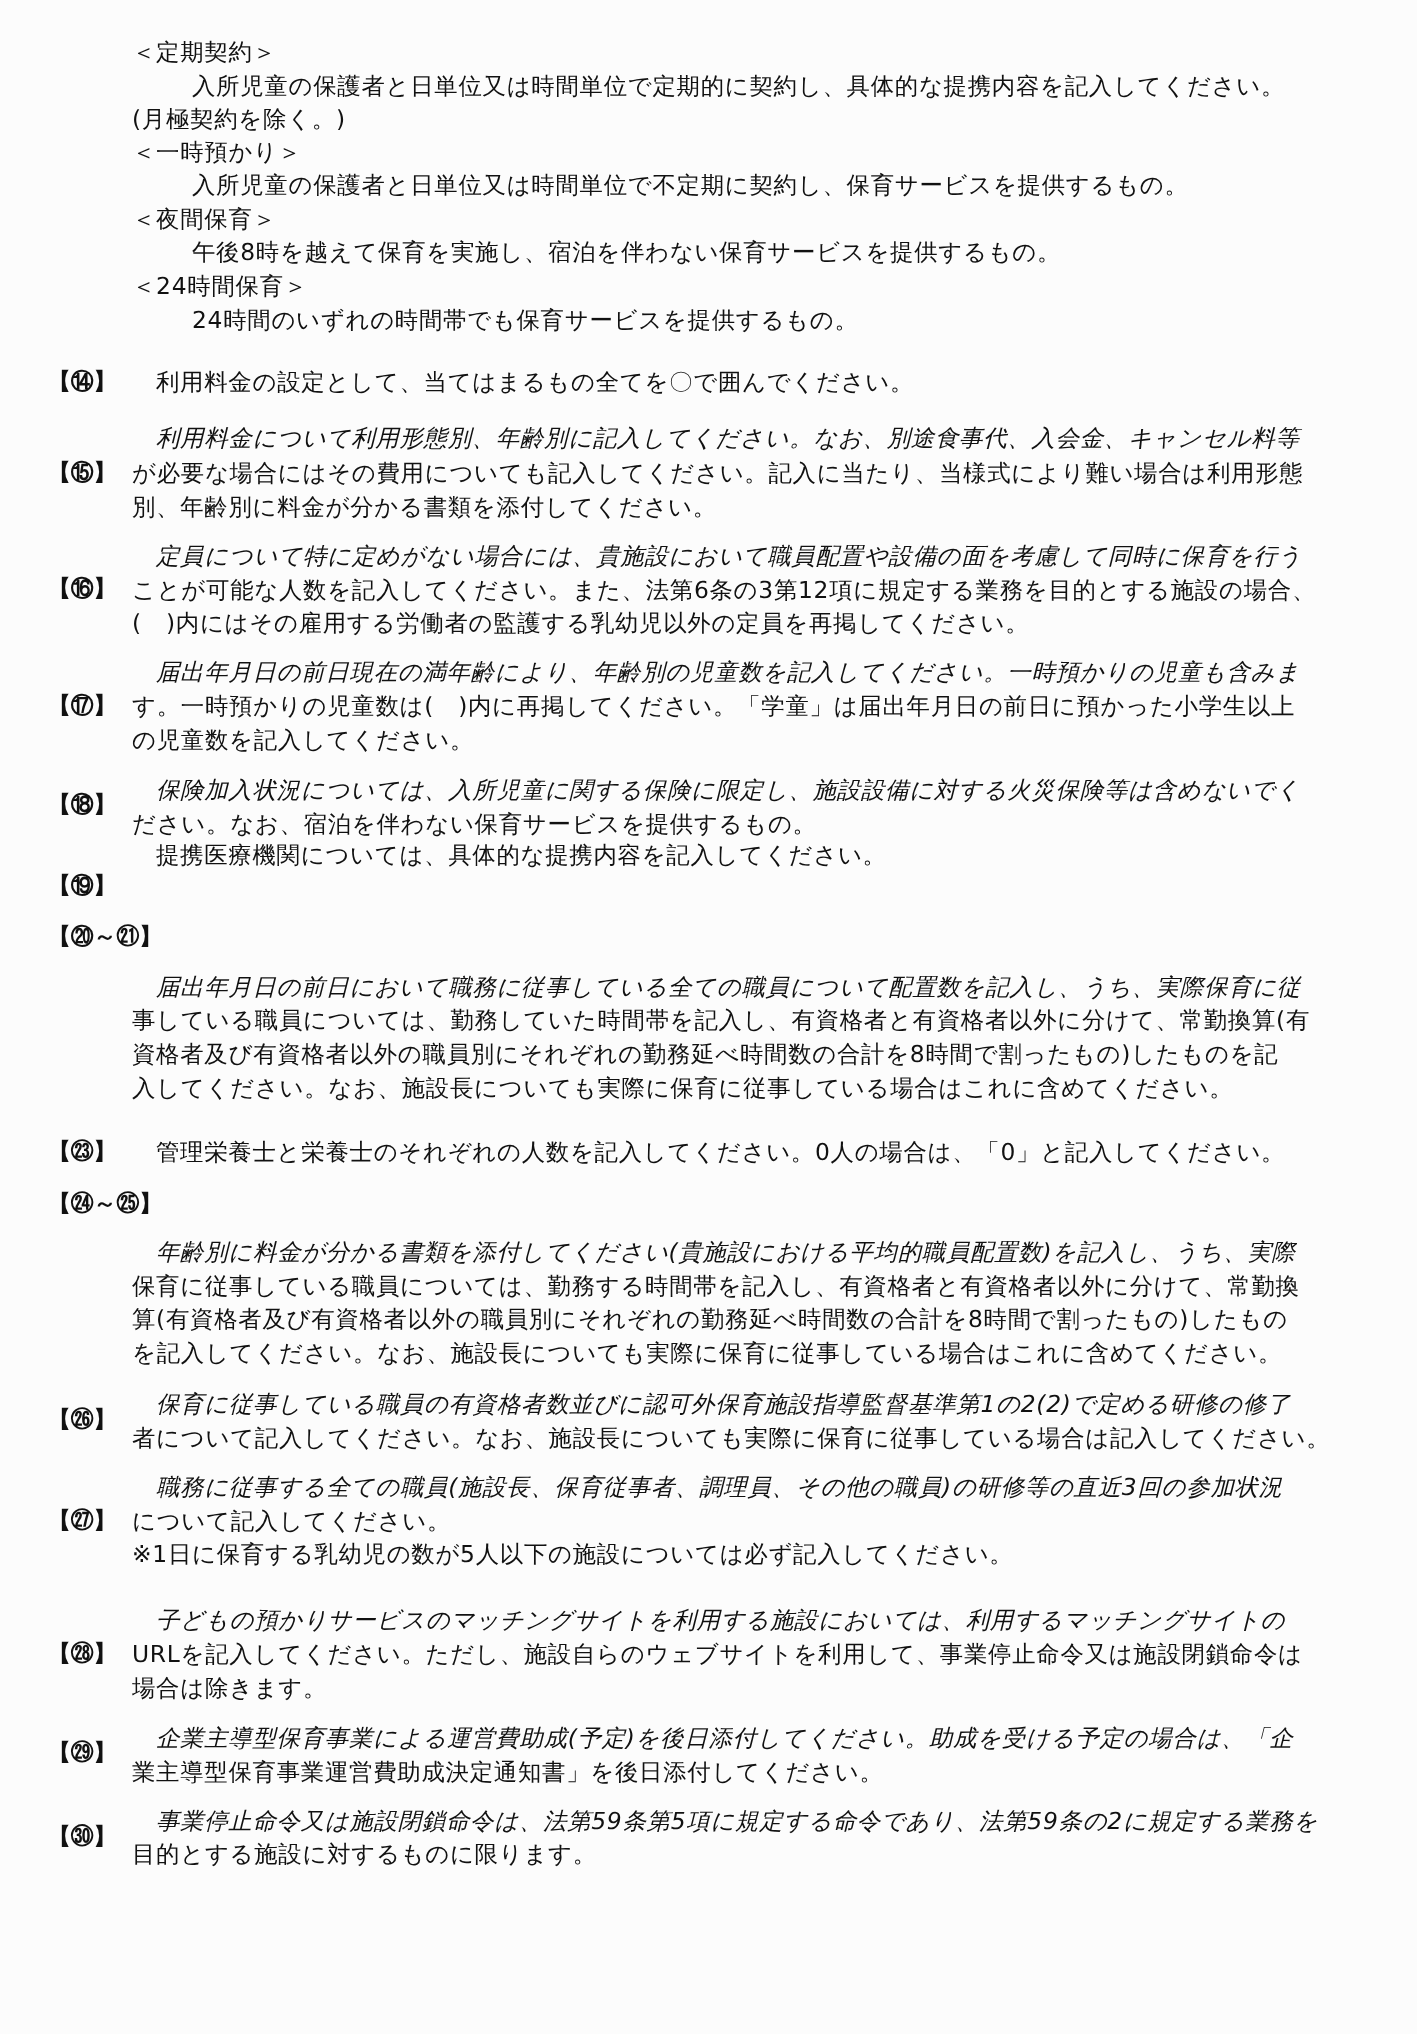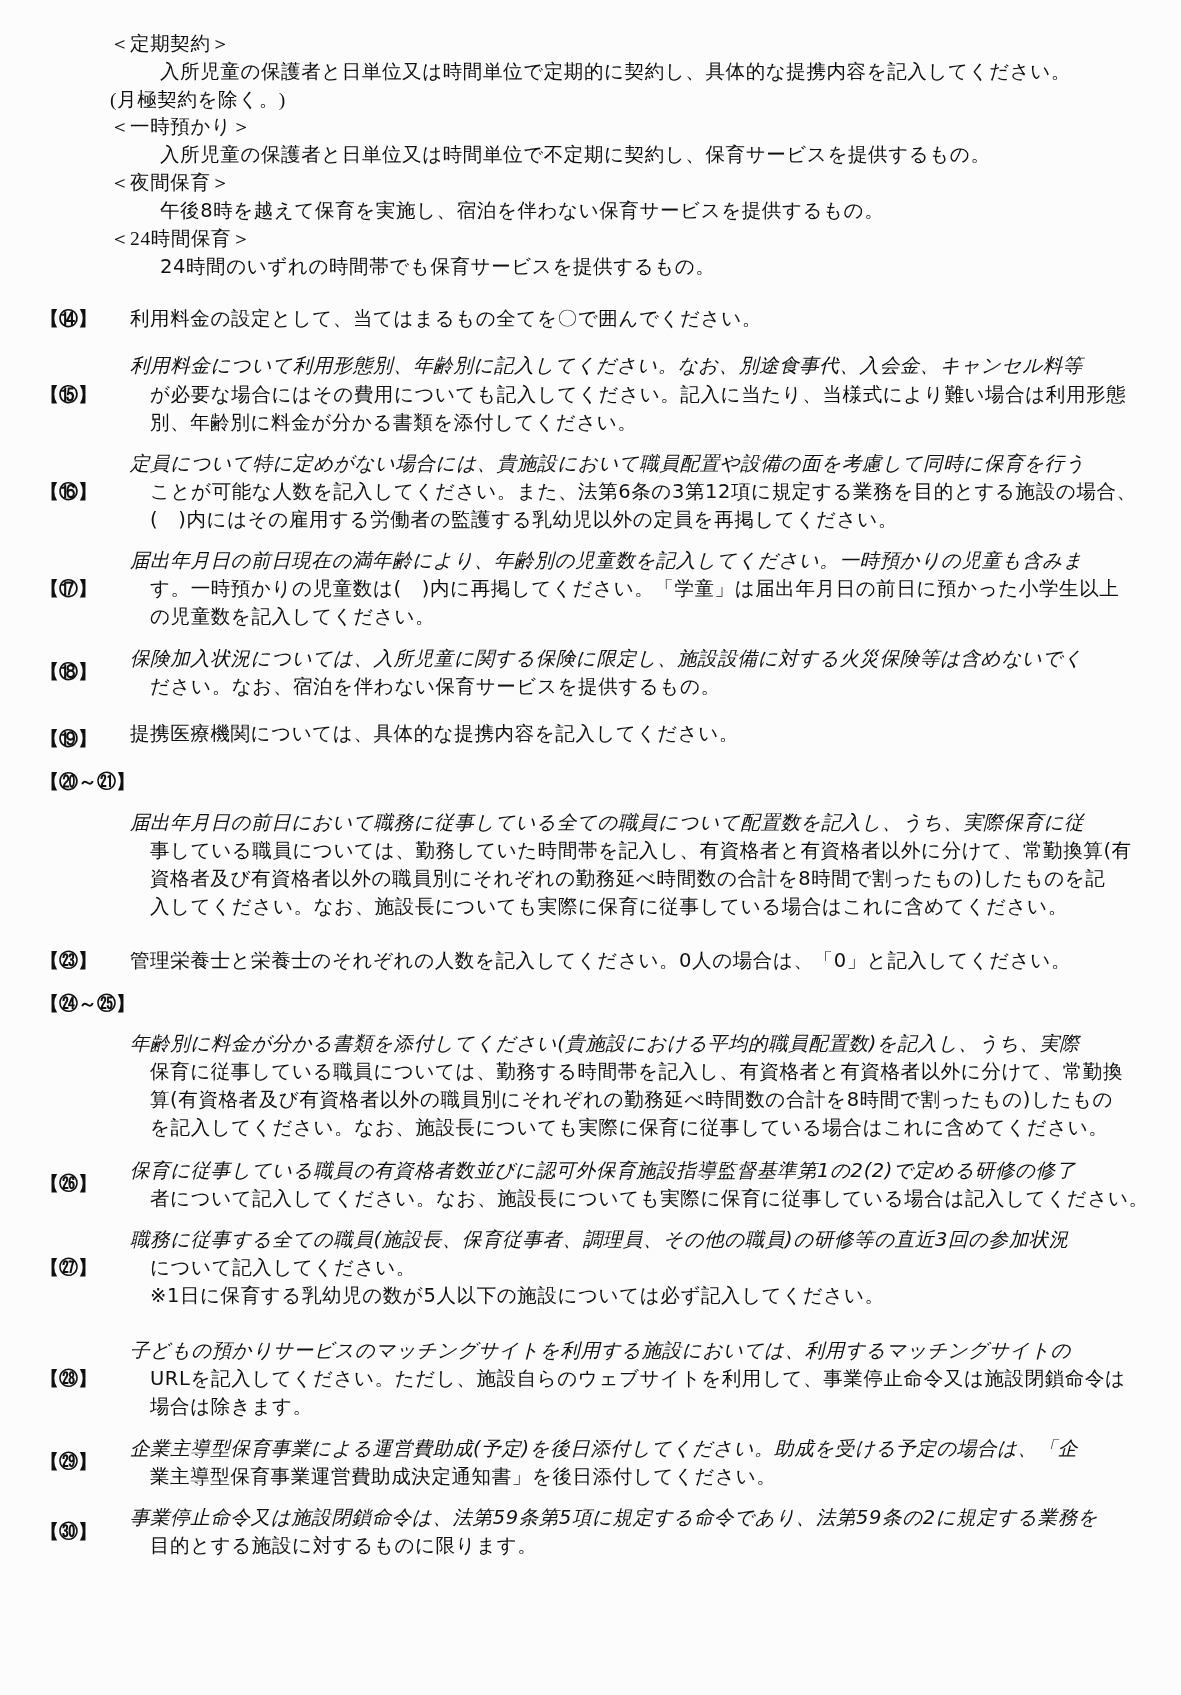--- a/index.html
+++ b/index.html
@@ -19,23 +19,23 @@
       letter-spacing: 0.6px;
     }
     .label {
       position: absolute;
       left: 40px;
       font-size: 19px;
       line-height: 27px;
       white-space: nowrap;
       font-weight: bold;
     }
-    .sub { left: 110px; font-family: Liberation Serif, serif; }
+    .sub { left: 110px; }
     .ind { left: 160px; }
-    .body { left: 110px; margin-left: 40px; }
+    .body { left: 110px; }
     .bodyind { left: 130px; font-style: italic; }
   </style>
 </head>
 <body>
 
 <div>
   <div class="line sub" style="top:30px">＜定期契約＞</div>
   <div class="line ind" style="top:58px">入所児童の保護者と日単位又は時間単位で定期的に契約し、具体的な提携内容を記入してください。</div>
   <div class="line sub" style="top:86px">(月極契約を除く。)</div>
 </div>
@@ -79,21 +79,21 @@
 </div>
 
 <div>
   <div class="label" style="top:658px">【⑱】</div>
   <div class="line bodyind" style="top:645px">保険加入状況については、入所児童に関する保険に限定し、施設設備に対する火災保険等は含めないでく</div>
   <div class="line body" style="top:673px">ださい。なお、宿泊を伴わない保育サービスを提供するもの。</div>
 </div>
 
 <div>
   <div class="label" style="top:725px">【⑲】</div>
-  <div class="line" style="top:720px;left:130px">提携医療機関については、具体的な提携内容を記入してください。</div>
+  <div class="line" style="top:699px;left:130px">提携医療機関については、具体的な提携内容を記入してください。</div>
 </div>
 
 <div>
   <div class="label" style="top:768px">【⑳～㉑】</div>
   <div class="line bodyind" style="top:809px">届出年月日の前日において職務に従事している全ての職員について配置数を記入し、うち、実際保育に従</div>
   <div class="line body" style="top:837px">事している職員については、勤務していた時間帯を記入し、有資格者と有資格者以外に分けて、常勤換算(有</div>
   <div class="line body" style="top:865px">資格者及び有資格者以外の職員別にそれぞれの勤務延べ時間数の合計を8時間で割ったもの)したものを記</div>
   <div class="line body" style="top:893px">入してください。なお、施設長についても実際に保育に従事している場合はこれに含めてください。</div>
 </div>
 

